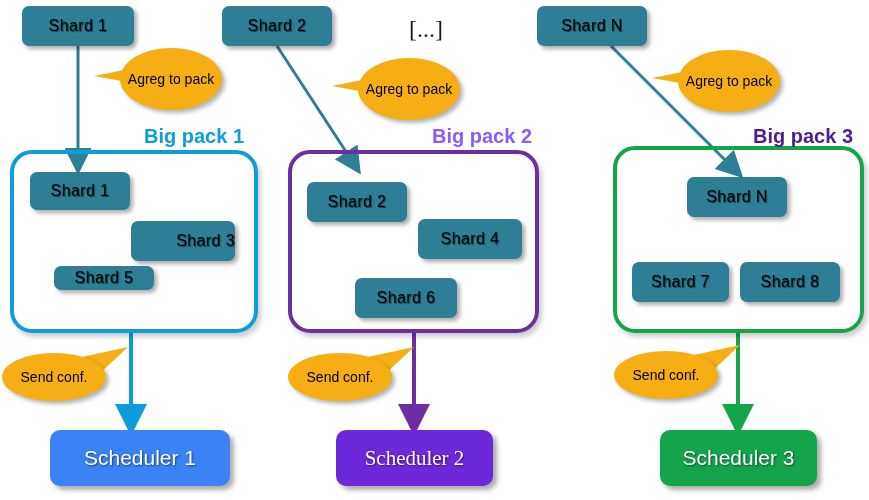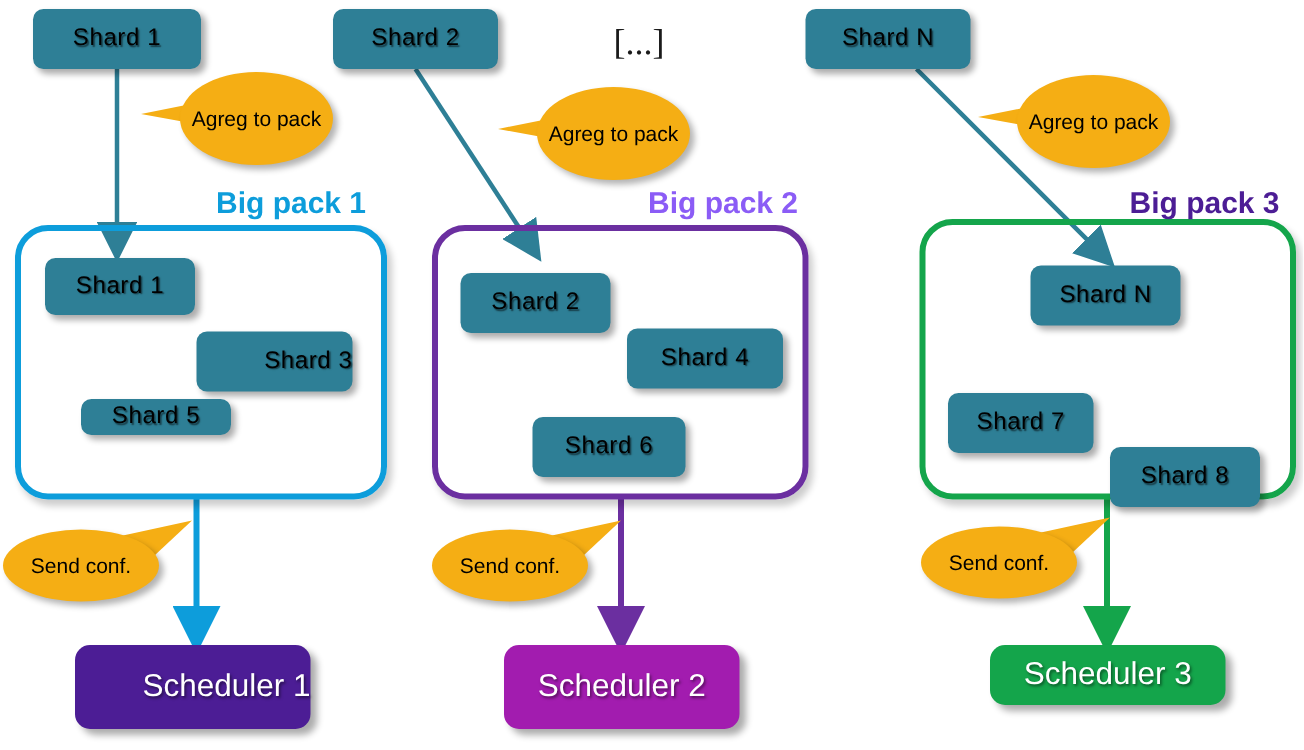--- a/index.html
+++ b/index.html
@@ -215,21 +215,21 @@
     <span>Big pack 3</span>
   </div>
   <div class="pack" style="left:613px; top:146px; width:243px; height:179px; border-color:#14A54B;"></div>
 
   <div class="shard" style="left:687px; top:177px; width:100px; height:40px;">
     <span>Shard N</span>
   </div>
   <div class="shard" style="left:632px; top:234px; width:97px; height:40px;margin-top:28px;">
     <span>Shard 7</span>
   </div>
-  <div class="shard" style="left:740px; top:262px; width:100px; height:40px;margin-top:36px;">
+  <div class="shard" style="left:740px; top:262px; width:100px; height:40px;">
     <span>Shard 8</span>
   </div>
 
   <div class="callout" style="left:2px; top:345px; width:132px; height:56px;">
     <svg width="132" height="56">
       <path d="M80,12 L126,2 L96,30 Z" fill="#F5AE14"></path>
     </svg>
     <div class="bubble" style="left:0px; top:8px; width:104px; height:48px;">
       <span>Send conf.</span>
     </div>
@@ -246,23 +246,23 @@
 
   <div class="callout" style="left:614px; top:343px; width:132px; height:56px;">
     <svg width="132" height="56">
       <path d="M80,12 L126,2 L96,30 Z" fill="#F5AE14"></path>
     </svg>
     <div class="bubble" style="left:0px; top:8px; width:104px; height:48px;">
       <span>Send conf.</span>
     </div>
   </div>
 
-  <div class="scheduler" style="left:50px; top:430px; width:157px; height:56px; background:#4c1d95;justify-content:flex-end;">
+  <div class="scheduler" style="left:50px; top:430px; width:180px; height:56px; background:#3b82f6;">
     <span>Scheduler 1</span>
   </div>
-  <div class="scheduler" style="left:336px; top:430px; width:157px; height:56px; background:#a21caf;">
+  <div class="scheduler" style="left:336px; top:430px; width:157px; height:56px; background:#6d28d9;font-family:Liberation Serif, serif;">
     <span>Scheduler 2</span>
   </div>
-  <div class="scheduler" style="left:660px; top:430px; width:157px; height:40px; background:#14A54B;">
+  <div class="scheduler" style="left:660px; top:430px; width:157px; height:56px; background:#14A54B;">
     <span>Scheduler 3</span>
   </div>
 
 </div>
 
 </body></html>

